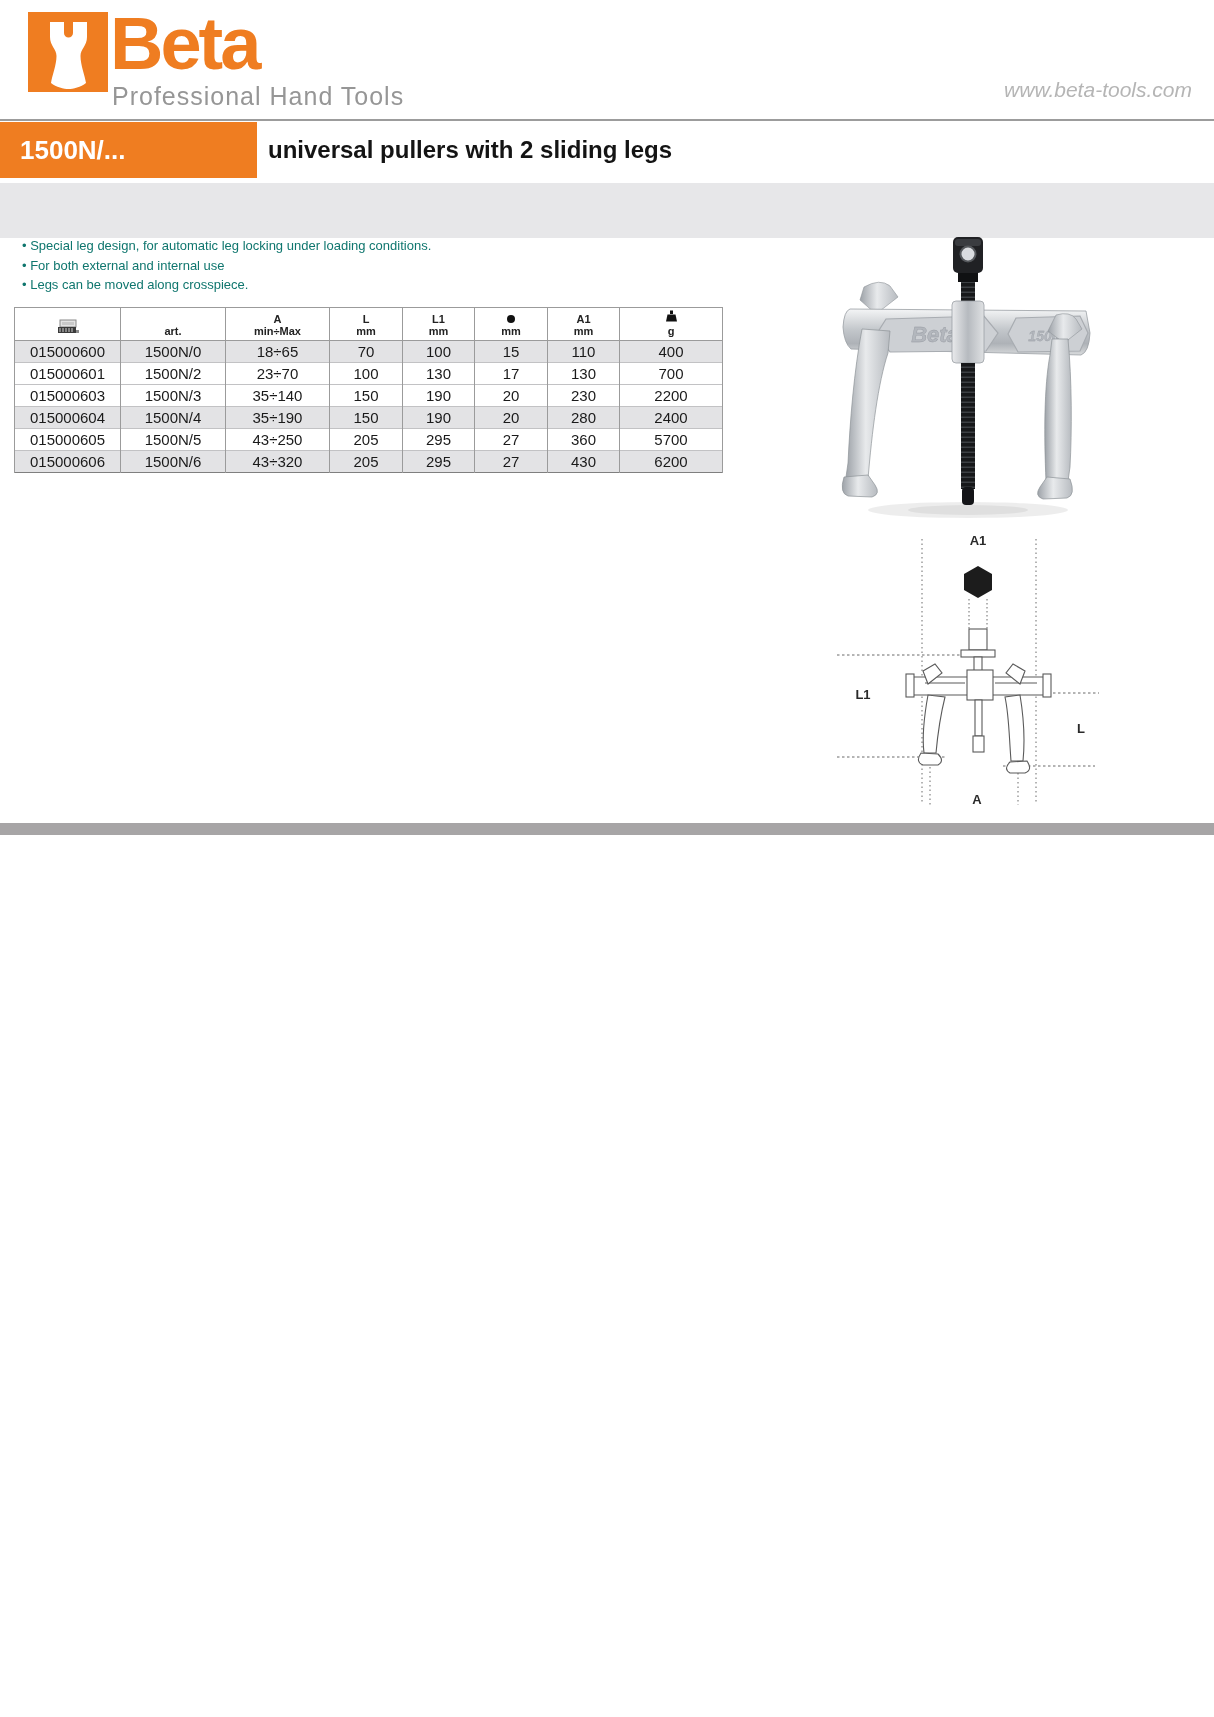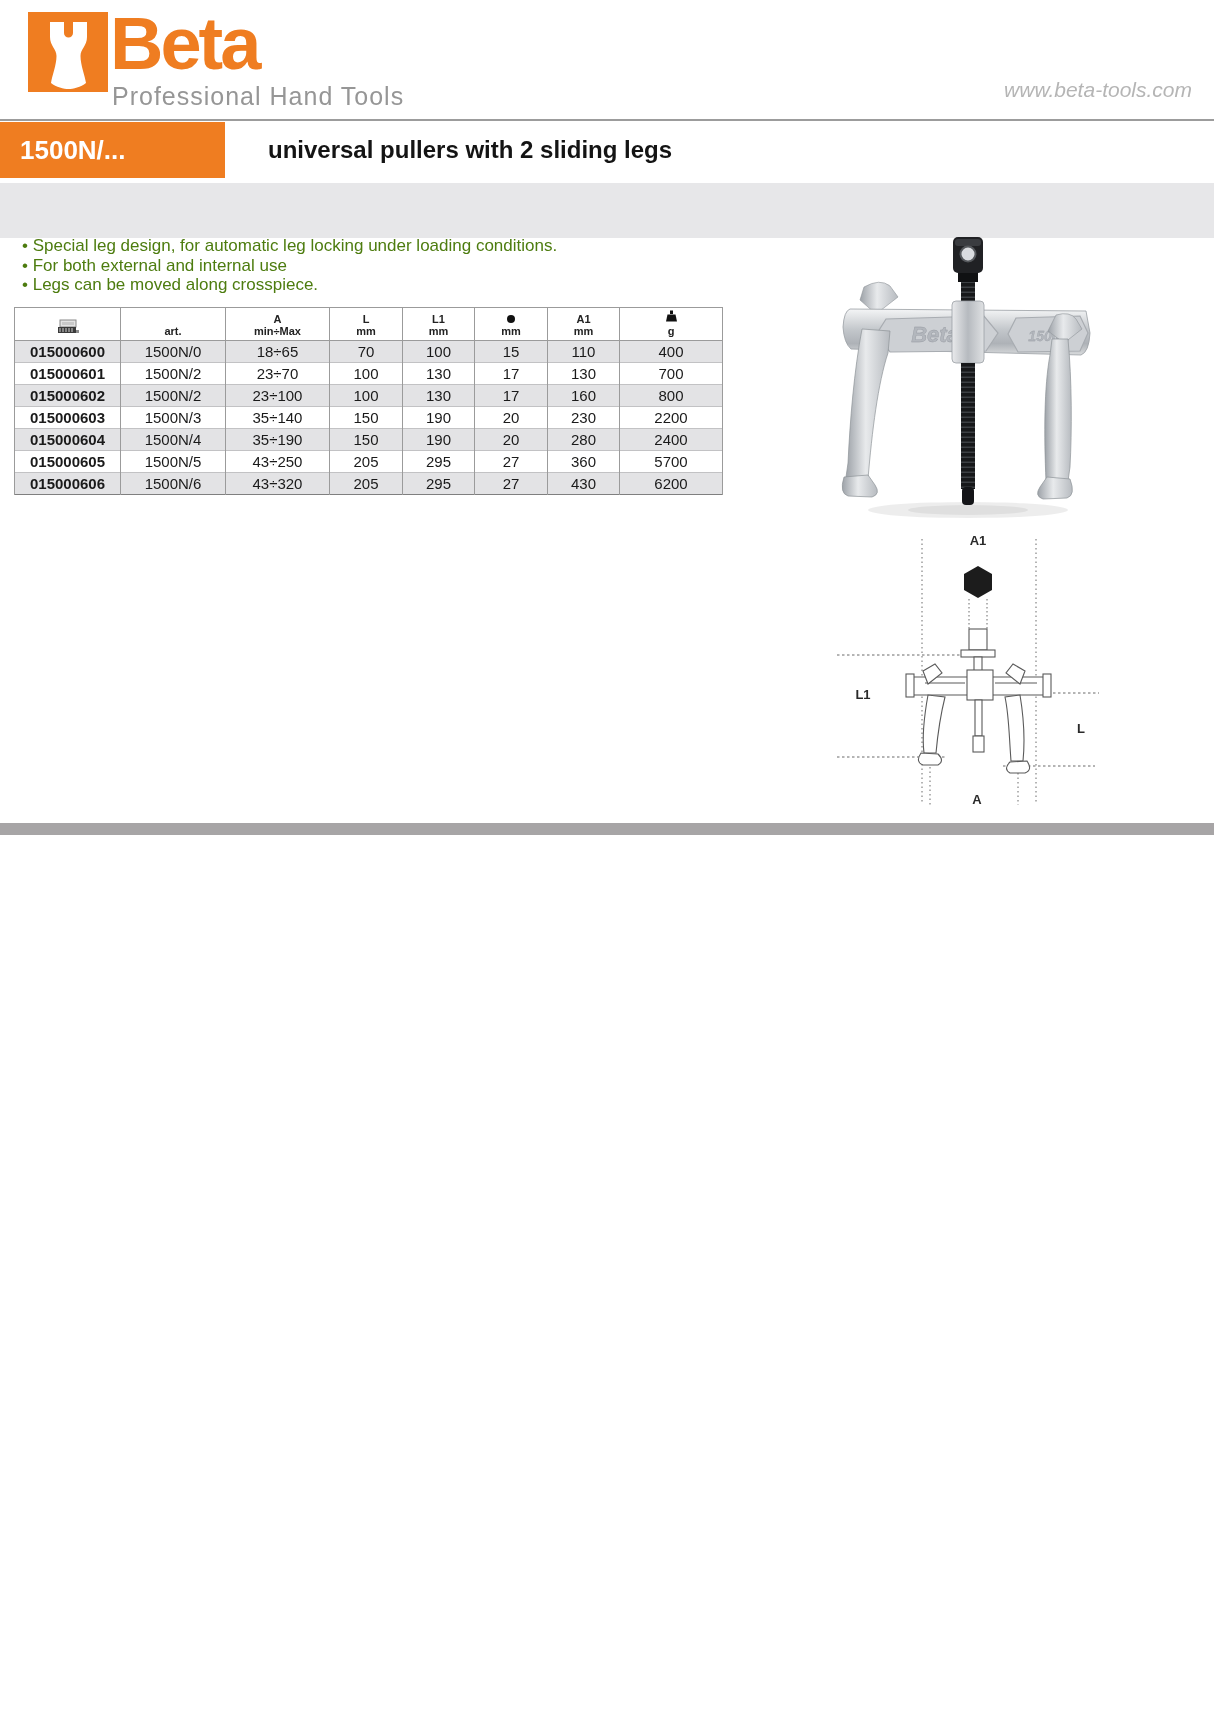--- a/index.html
+++ b/index.html
@@ -8,42 +8,42 @@
 
   
   .logo-mark{position:absolute;left:28px;top:12px;width:80px;height:80px;background:#EF7D21;}
   .logo-word{position:absolute;left:110px;top:2px;font-size:74px;font-weight:bold;color:#EF7D21;
              letter-spacing:-3px;line-height:84px;}
   .logo-tagline{position:absolute;left:112px;top:82px;font-size:25px;color:#969696;letter-spacing:1px;}
   .website{position:absolute;right:30px;top:78px;font-size:21px;font-style:italic;color:#b5b5b5;}
   .topline{position:absolute;left:0;top:119px;width:1214px;height:2px;background:#9c9c9c;}
 
   
-  .banner-code{position:absolute;left:0;top:122px;width:225px;height:56px;background:#EF7D21;
+  .banner-code{position:absolute;left:0;top:122px;width:257px;height:56px;background:#EF7D21;
                color:#fff;font-size:26px;font-weight:bold;line-height:56px;padding-left:20px;
                box-sizing:border-box;}
   .banner-title{position:absolute;left:268px;top:122px;height:56px;line-height:56px;
                 font-size:24px;font-weight:bold;color:#141414;}
   .grayband{position:absolute;left:0;top:183px;width:1214px;height:55px;background:#E7E7E9;}
 
   
   .bullets{position:absolute;left:22px;top:236px;margin:0;padding:0;list-style:none;}
-  .bullets li{font-size:17px;line-height:19.5px;color:#4d7c0f;}
+  .bullets li{font-size:13px;line-height:19.5px;color:#0f766e;}
   .bullets li::before{content:"• ";}
 
   
   .spec-table{position:absolute;left:14px;top:307px;border-collapse:collapse;
               border:1px solid #7f7f7f;table-layout:fixed;}
   .spec-table th{border:1px solid #9b9b9b;background:#fff;vertical-align:bottom;
                  padding:2px 0 3px 0;font-size:11px;line-height:12px;color:#222;}
   .spec-table td{border-left:1px solid #9b9b9b;border-right:1px solid #9b9b9b;
                  border-top:1px solid #c2c2c4;height:21px;text-align:center;
                  font-size:15px;color:#1a1a1a;padding:0;}
   .spec-table tr.gray td{background:#E3E3E5;}
-  .spec-table td.code{font-weight:bold;}
+  .spec-table td.code{font-weight:normal;}
   .th-top{display:block;font-weight:bold;}
   .th-sub{display:block;font-weight:bold;}
   .dot-icon{display:inline-block;width:8px;height:8px;border-radius:50%;background:#111;}
 
   
   .photo{position:absolute;left:768px;top:211px;}
   .diagram{position:absolute;left:785px;top:487px;}
   .divider{position:absolute;left:0;top:823px;width:1214px;height:12px;background:#A7A5A6;}
 
   .diagram text, .dim-label{font-family:"Liberation Sans",sans-serif;}
@@ -149,30 +149,20 @@
       </tr>
       <tr>
         <td class="code">015000601</td>
         <td>1500N/2</td>
         <td>23÷70</td>
         <td>100</td>
         <td>130</td>
         <td>17</td>
         <td>130</td>
         <td>700</td>
-      </tr>
-      <tr class="gray">
-        <td class="code">015000602</td>
-        <td>1500N/2</td>
-        <td>23÷100</td>
-        <td>100</td>
-        <td>130</td>
-        <td>17</td>
-        <td>160</td>
-        <td>800</td>
       </tr>
       <tr>
         <td class="code">015000603</td>
         <td>1500N/3</td>
         <td>35÷140</td>
         <td>150</td>
         <td>190</td>
         <td>20</td>
         <td>230</td>
         <td>2200</td>

